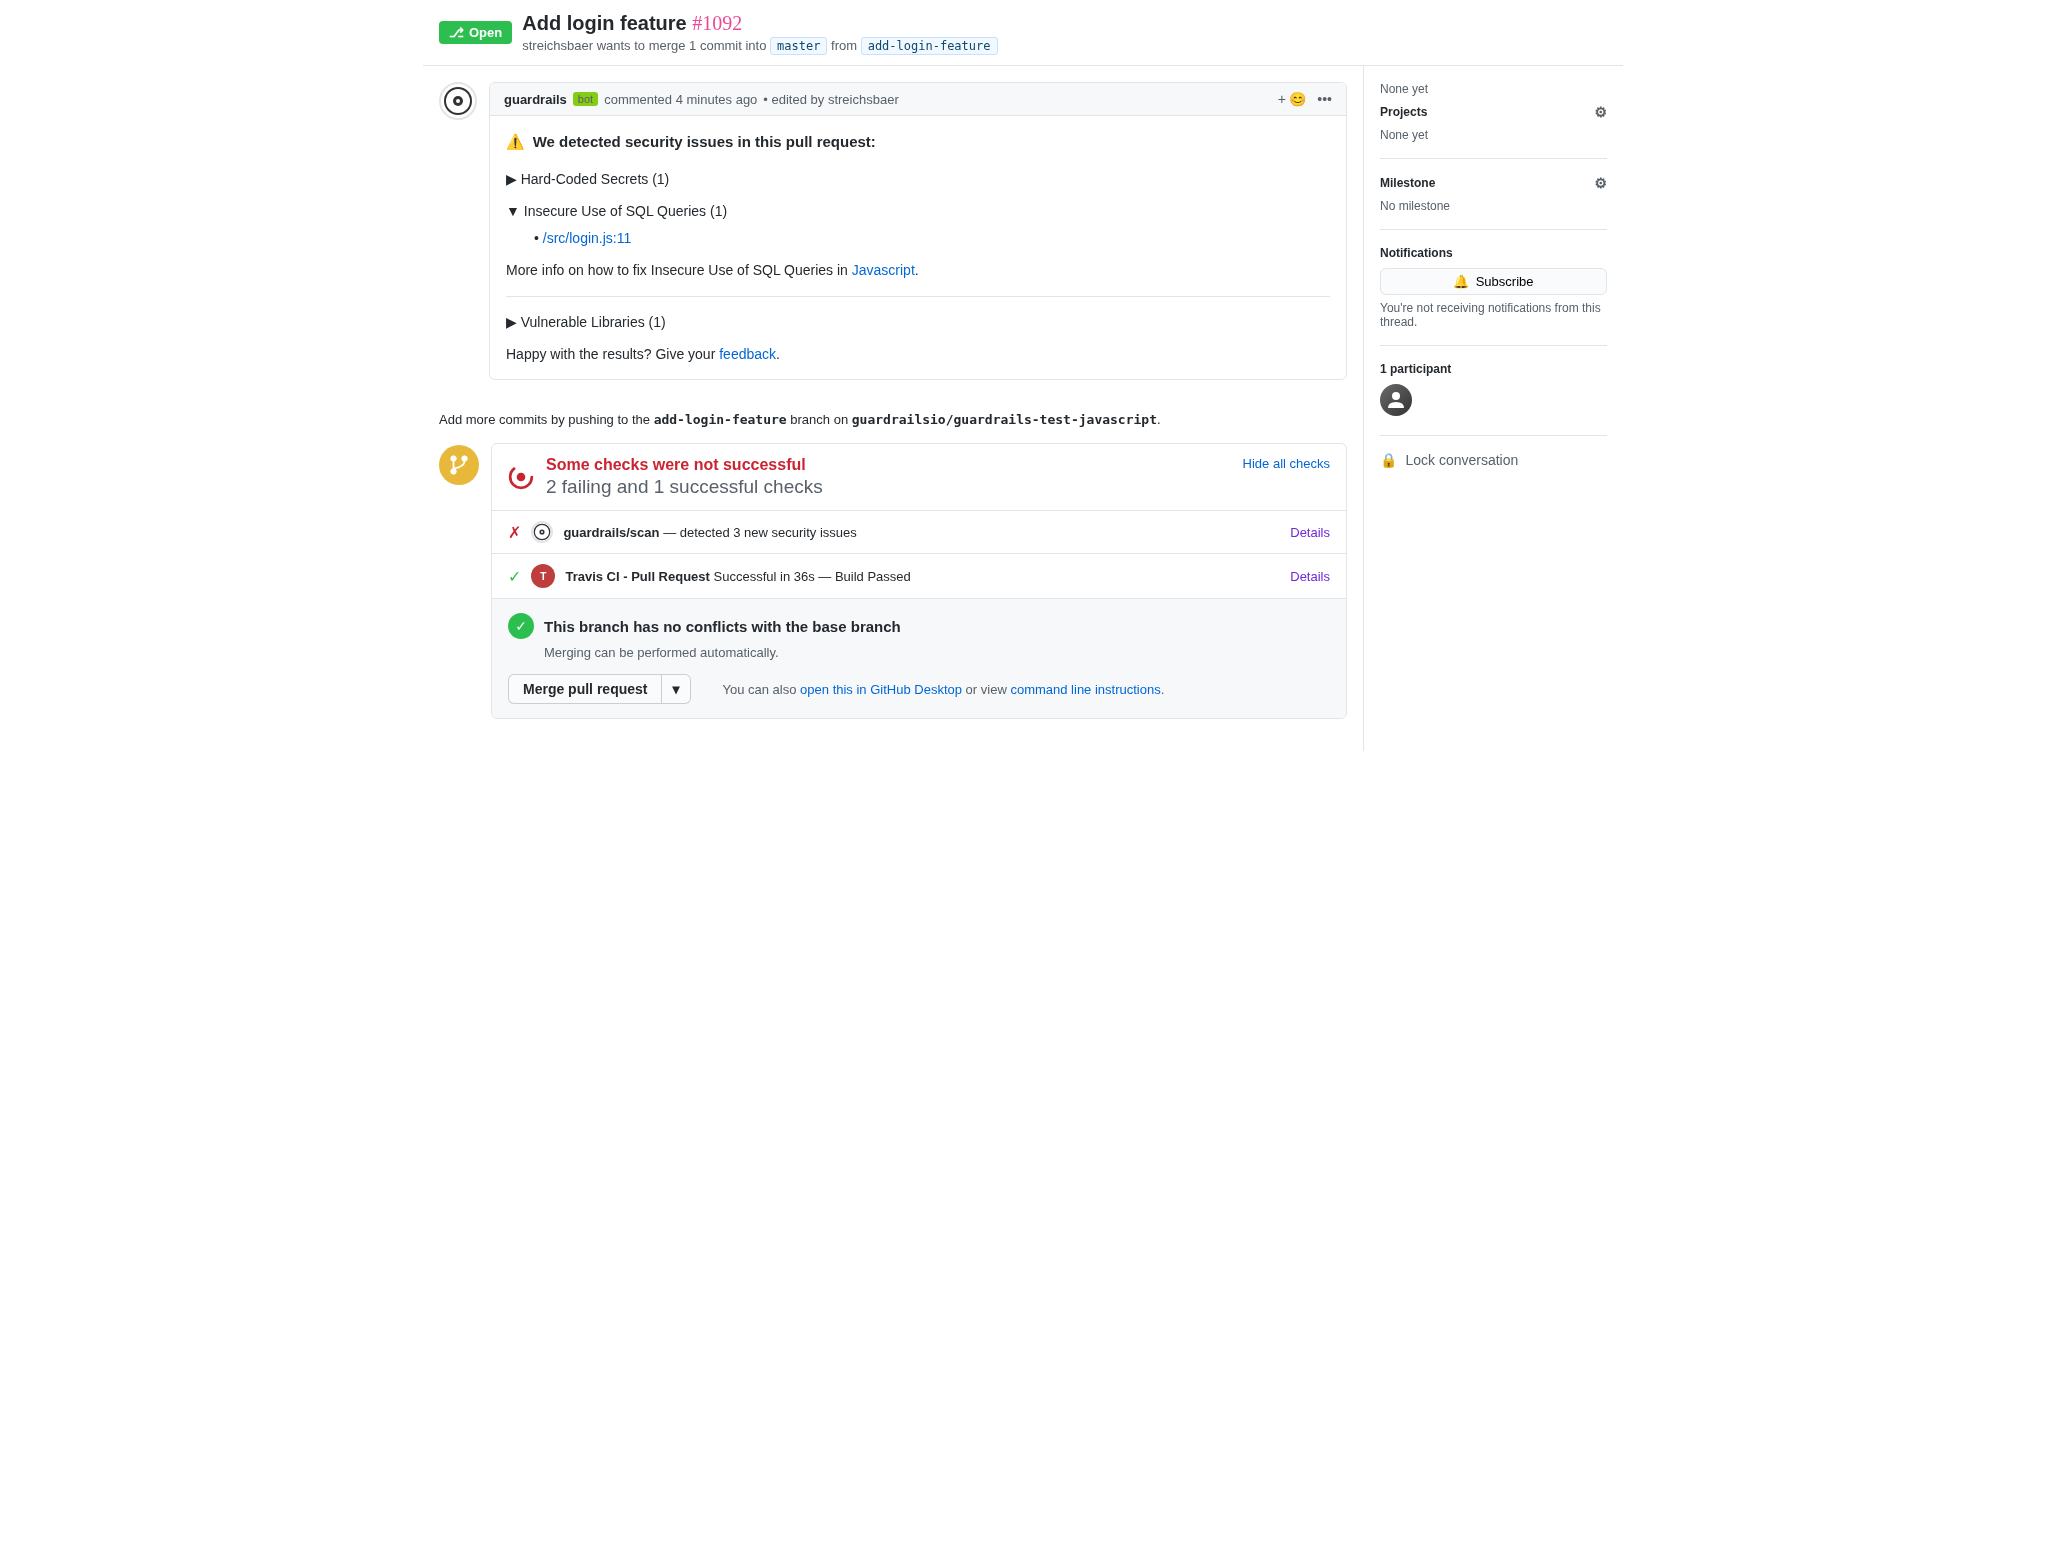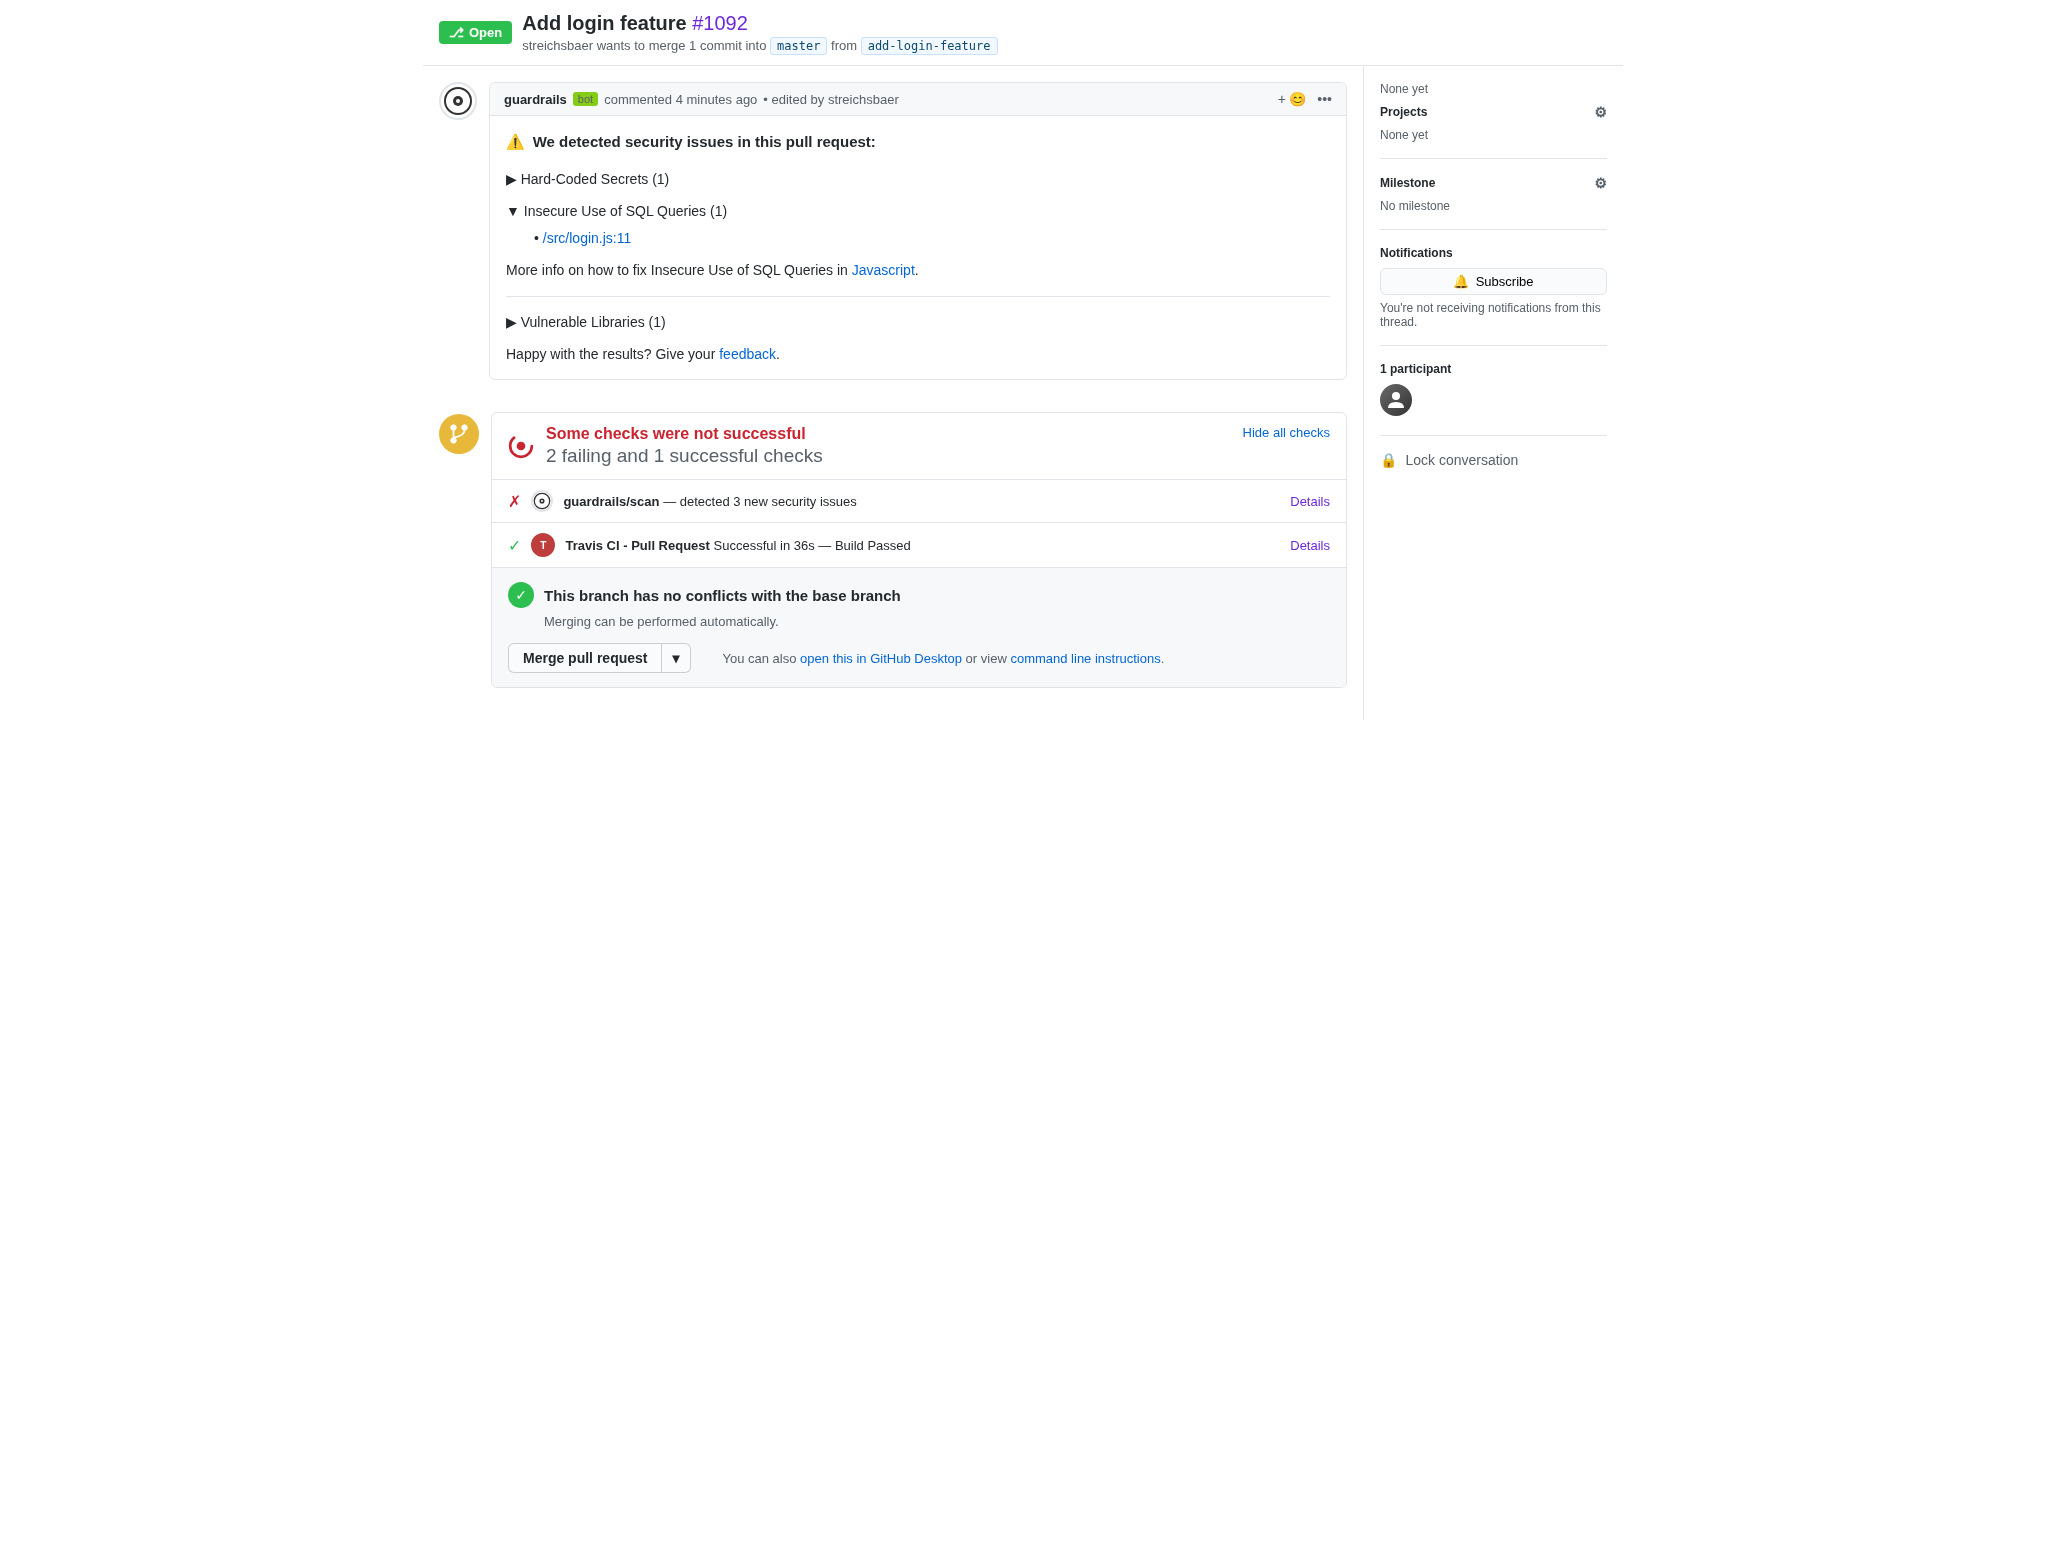--- a/index.html
+++ b/index.html
@@ -32,22 +32,23 @@
       display: flex;
       align-items: center;
       gap: 5px;
       white-space: nowrap;
     }
     .pr-title-area h1 {
       font-size: 20px;
       font-weight: 600;
     }
     .pr-title-area .pr-number {
-      color: #6d28d9;
+      color: #ec4899;
       font-weight: 400;
+      font-family: Liberation Serif, serif;
     }
     .pr-subtitle {
       font-size: 13px;
       color: #586069;
       margin-top: 3px;
     }
     .pr-subtitle .branch-tag {
       background: #f1f8ff;
       border: 1px solid #c8e1ff;
       color: #0c4a6e;
@@ -504,20 +505,26 @@
               <span>Vulnerable Libraries (1)</span>
             </div>
             <div class="feedback-text">
               <span>Happy with the results? Give your</span>
               <a class="link-blue" href="#">feedback</a><span>.</span>
             </div>
           </div>
         </div>
       </div>
 
+      <div class="commit-message">
+        <span>Add more commits by pushing to the</span>
+        <strong>add-login-feature</strong>
+        <span>branch on</span>
+        <strong>guardrailsio/guardrails-test-javascript</strong><span>.</span>
+      </div>
 
       <div class="left-sidebar-icon">
         <div class="branch-icon-box">
           <svg width="22" height="22" viewBox="0 0 24 24" fill="white">
             <circle cx="6" cy="5" r="3" stroke="white" stroke-width="1" fill="white"></circle>
             <circle cx="18" cy="5" r="3" stroke="white" stroke-width="1" fill="white"></circle>
             <circle cx="6" cy="19" r="3" stroke="white" stroke-width="1" fill="white"></circle>
             <line x1="6" y1="8" x2="6" y2="16" stroke="white" stroke-width="2"></line>
             <path d="M18 8 Q18 14 6 16" stroke="white" stroke-width="2" fill="none"></path>
           </svg>

